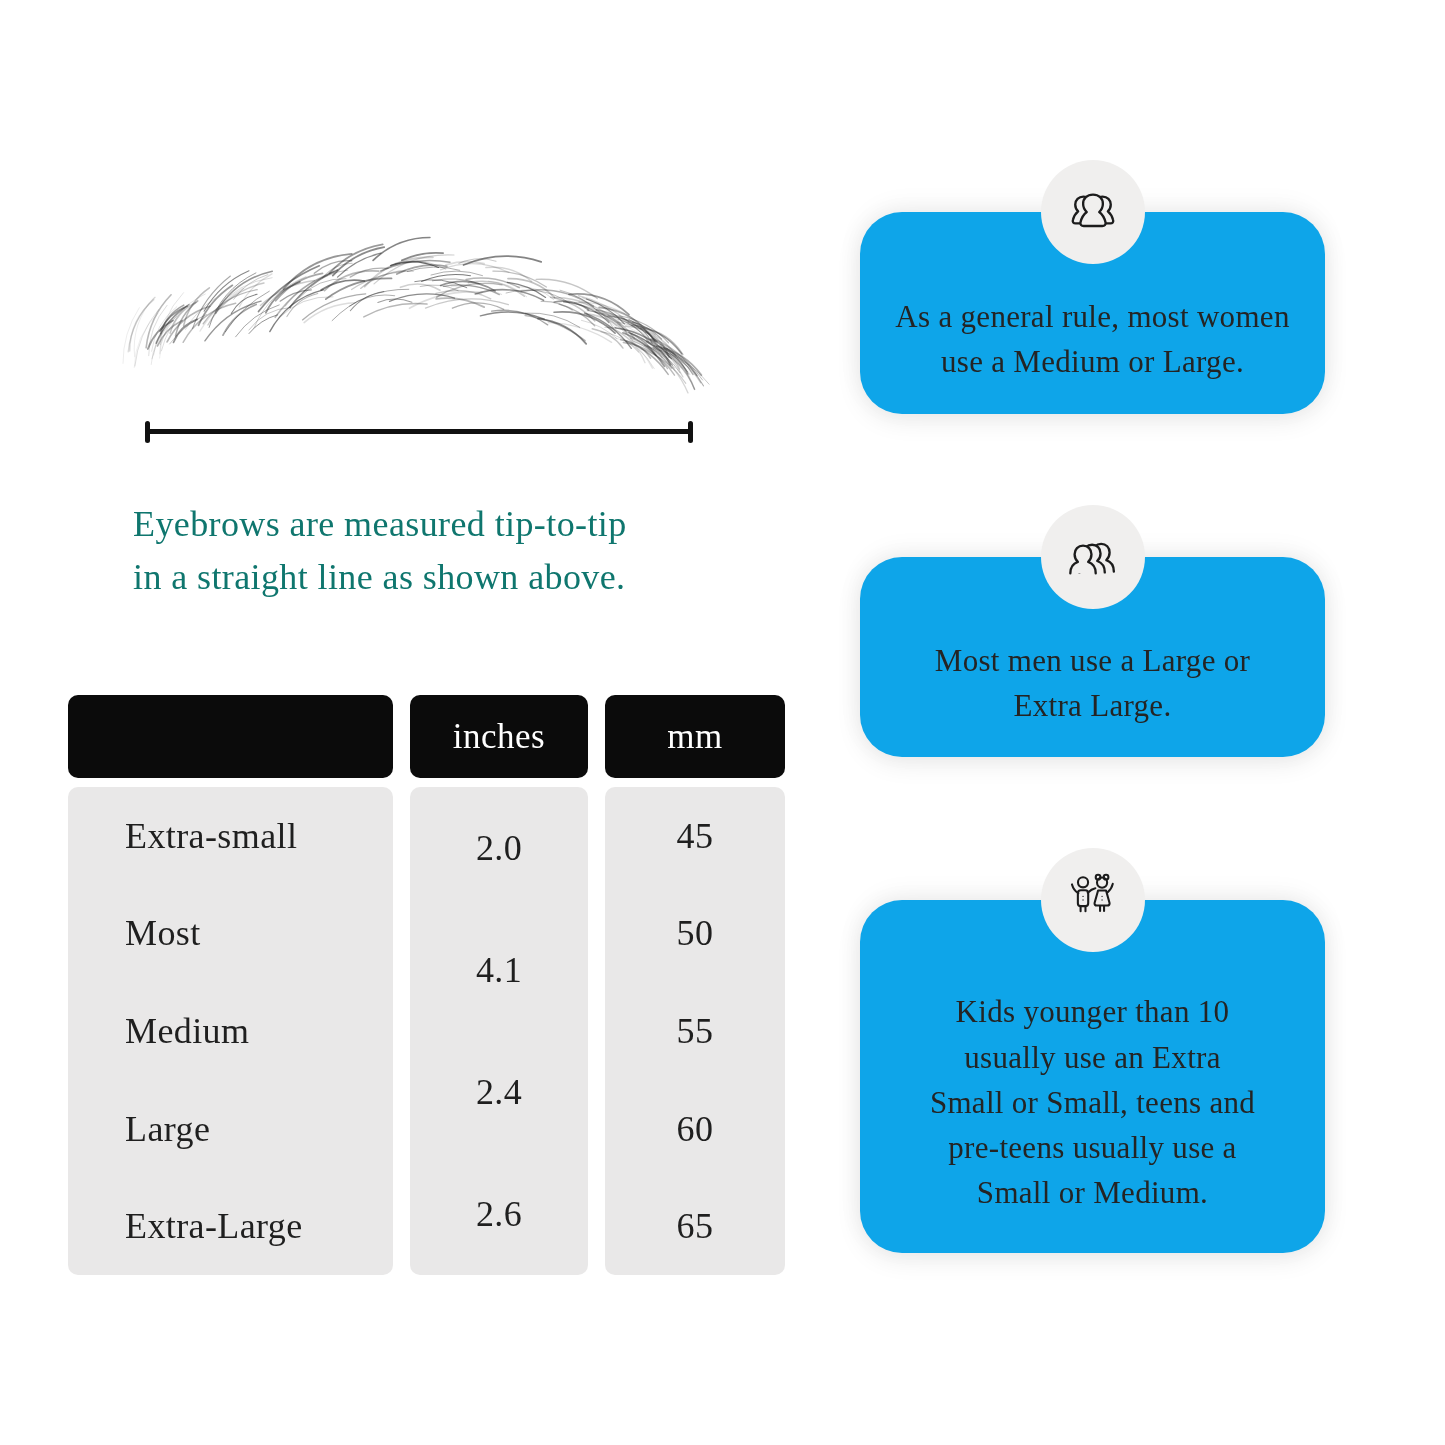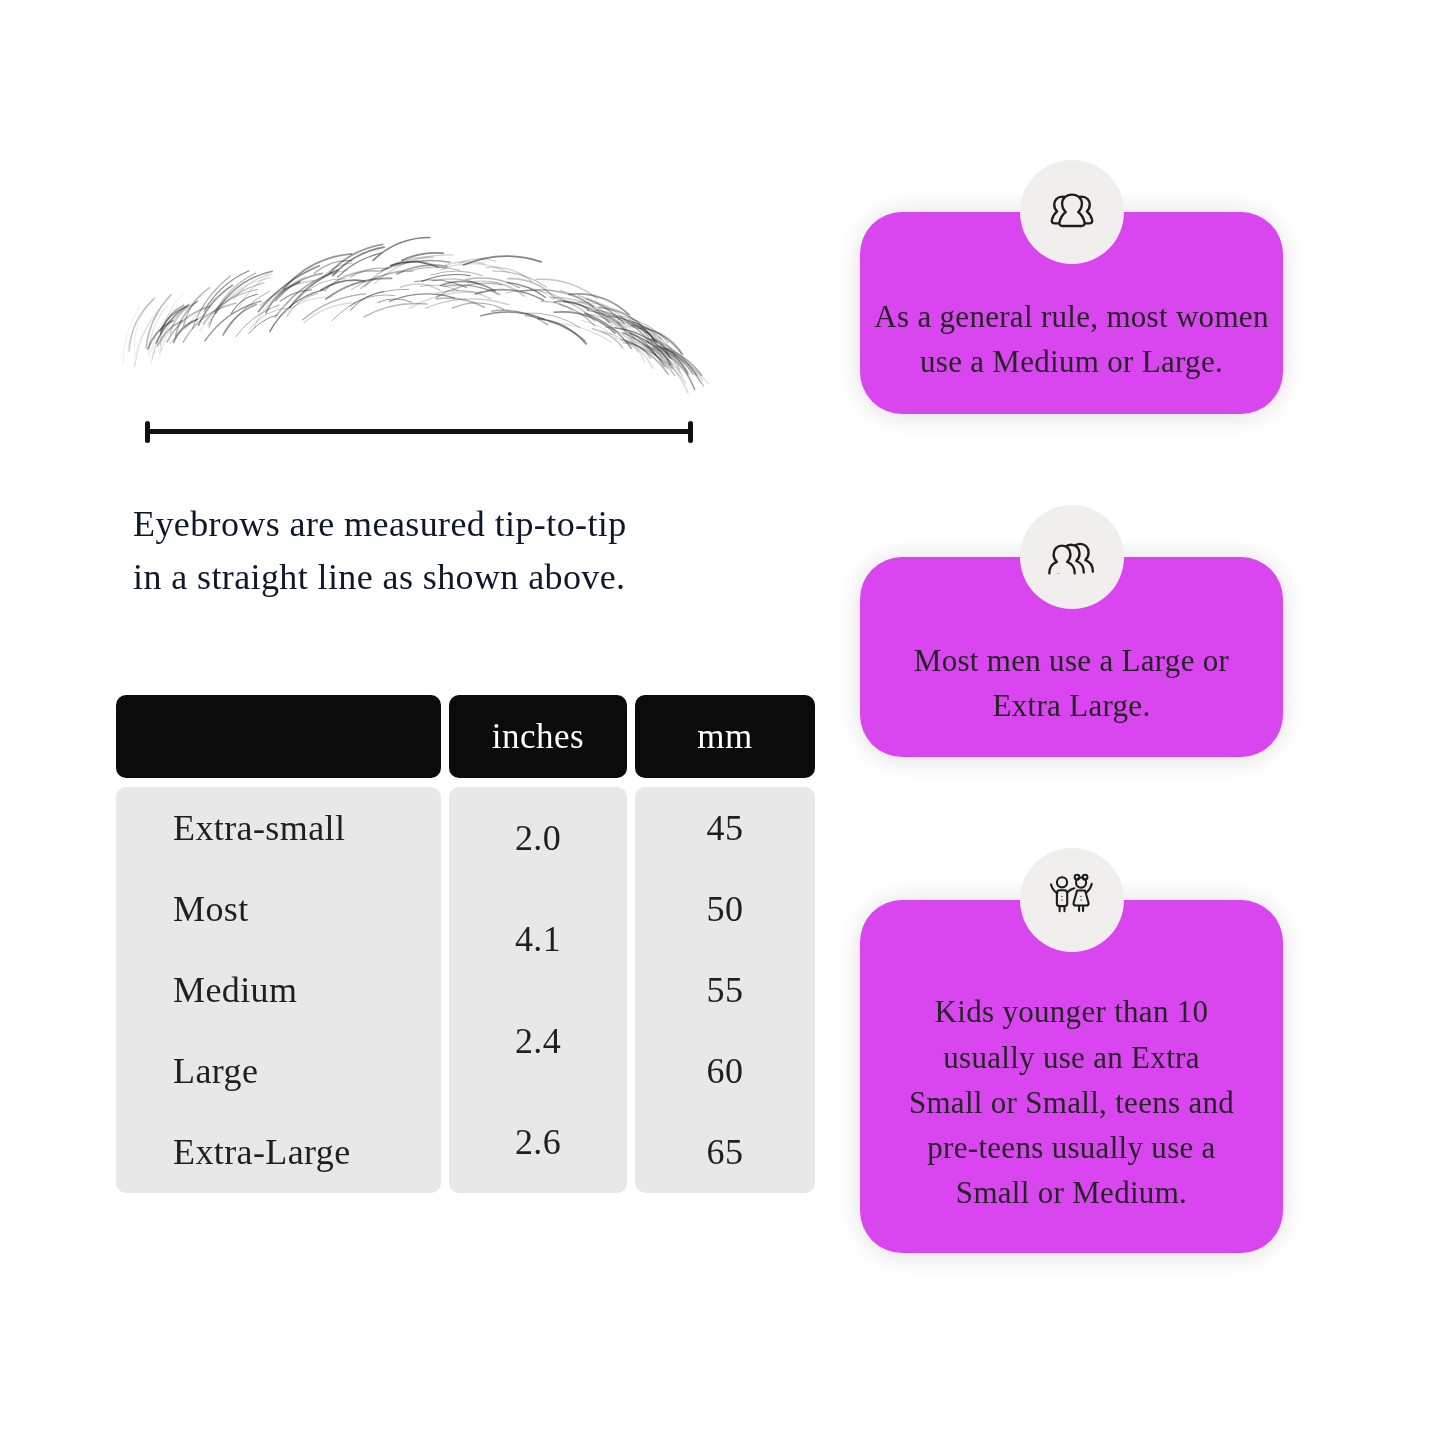--- a/index.html
+++ b/index.html
@@ -10,46 +10,46 @@
 
   
   .brow-svg{position:absolute;left:120px;top:243px;width:578px;height:152px;overflow:visible;}
   .ruler{position:absolute;left:145px;top:421px;width:548px;height:22px;}
   .ruler .bar{position:absolute;left:2px;right:2px;top:8px;height:5px;background:#111;border-radius:2px;}
   .ruler .cap{position:absolute;top:0;width:5px;height:22px;background:#111;border-radius:2.5px;}
   .ruler .cap.left{left:0;}
   .ruler .cap.right{right:0;}
   .caption{
     position:absolute;left:133px;top:498px;width:640px;
-    font-size:36px;line-height:1.47;letter-spacing:0.4px;color:#0f172a;
+    font-size:36px;line-height:1.47;letter-spacing:0.4px;color:#0f766e;
     white-space:pre-line;
   }
 
   
   .size-table{position:absolute;left:68px;top:695px;width:698px;}
-  .thead,.tbody{display:grid;grid-template-columns:325px 178px 180px;column-gap:8px;margin-left:48px;}
+  .thead,.tbody{display:grid;grid-template-columns:325px 178px 180px;column-gap:17px;}
   .th{
     background:#0b0b0b;border-radius:10px;height:83px;
     display:flex;align-items:center;justify-content:center;
     color:#ffffff;font-size:35px;letter-spacing:0.5px;
   }
   .tbody{margin-top:9px;}
   .tcol{
-    background:#e9e8e8;border-radius:10px;height:406px;
+    background:#e9e8e8;border-radius:10px;height:488px;
     display:flex;flex-direction:column;text-align:center;
   }
   .tcell{
     flex:1;display:flex;align-items:center;justify-content:center;
     font-size:36px;color:#1f1f1f;letter-spacing:0.4px;
   }
   .tcol.labels .tcell{justify-content:flex-start;padding-left:57px;}
 
   
   .card{
-    position:absolute;left:860px;width:423px;background:#d946ef;border-radius:42px;
+    position:absolute;left:860px;width:465px;background:#0ea5e9;border-radius:42px;
     box-shadow:0 6px 26px rgba(0,0,0,0.085), 0 -6px 26px rgba(0,0,0,0.05);
     display:flex;flex-direction:column;justify-content:center;align-items:center;
     padding-top:52px;box-sizing:border-box;
   }
   .card-1{top:212px;height:202px;}
   .card-2{top:557px;height:200px;}
   .card-3{top:900px;height:353px;}
   .badge{
     position:absolute;top:-52px;left:50%;transform:translateX(-50%);
     width:104px;height:104px;border-radius:50%;background:#f0efee;

